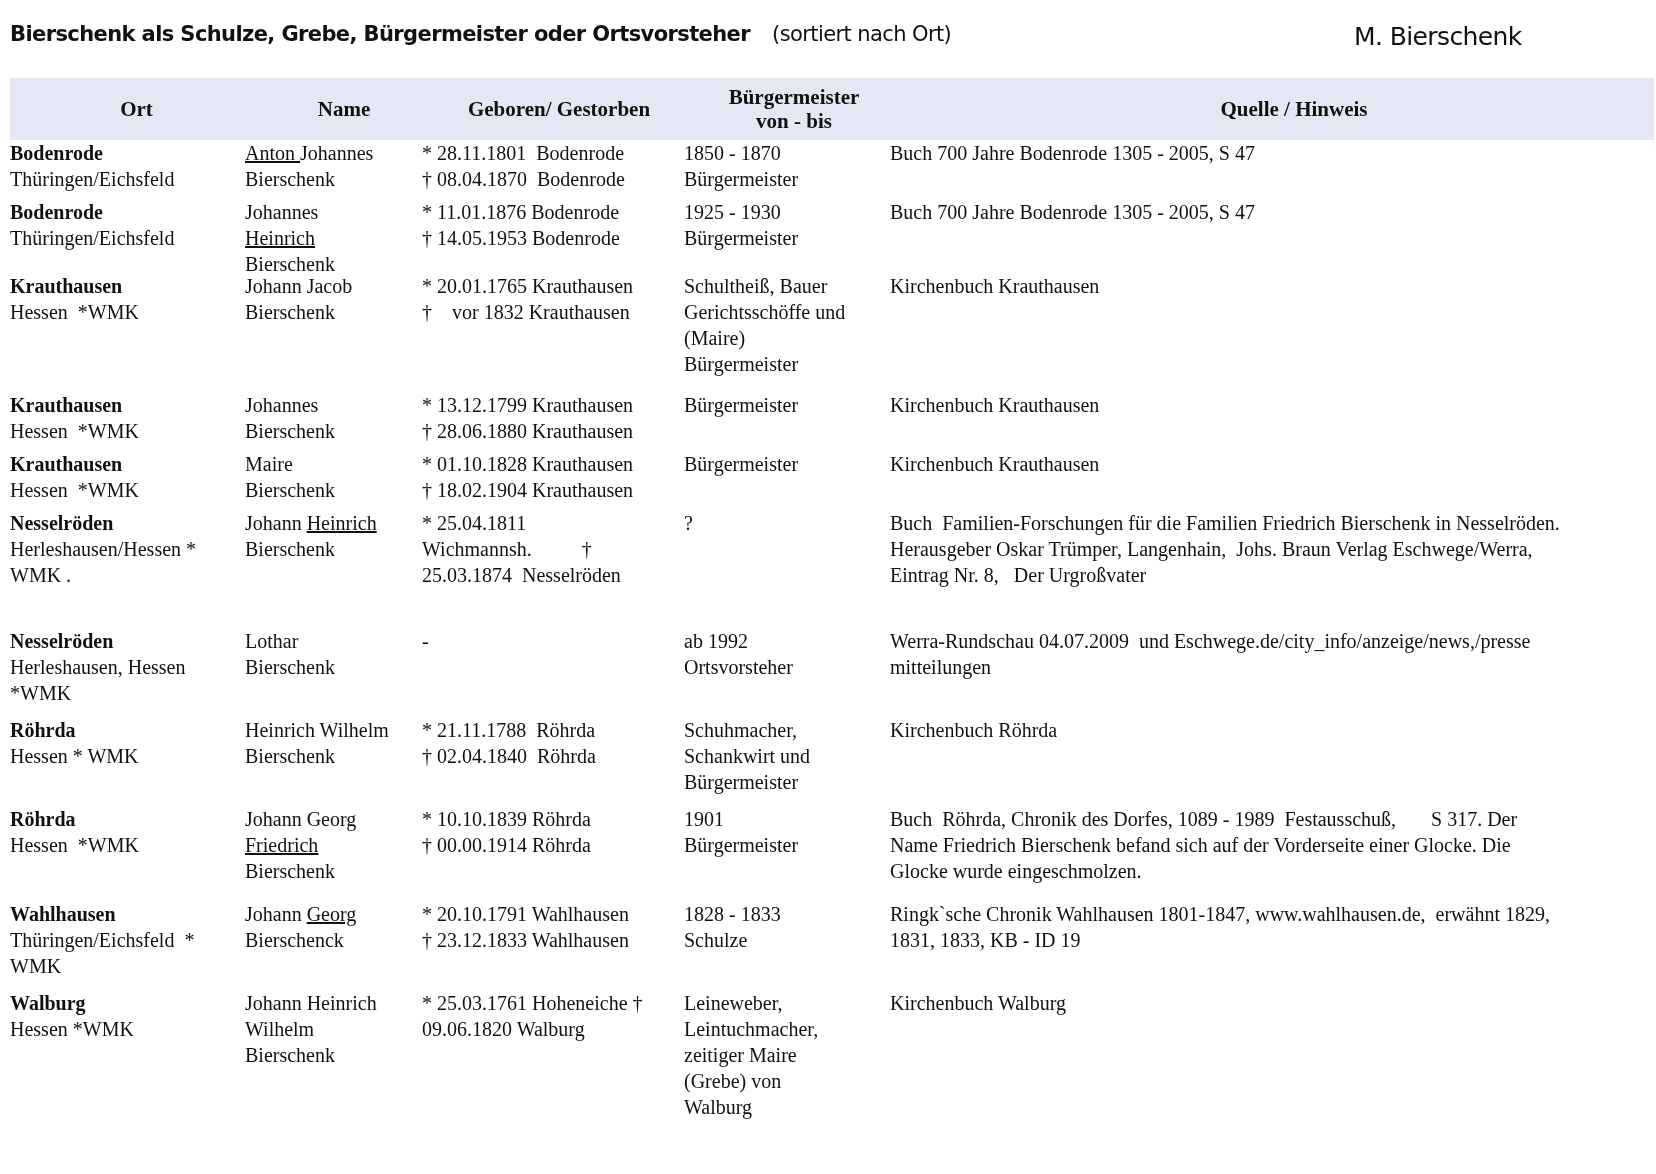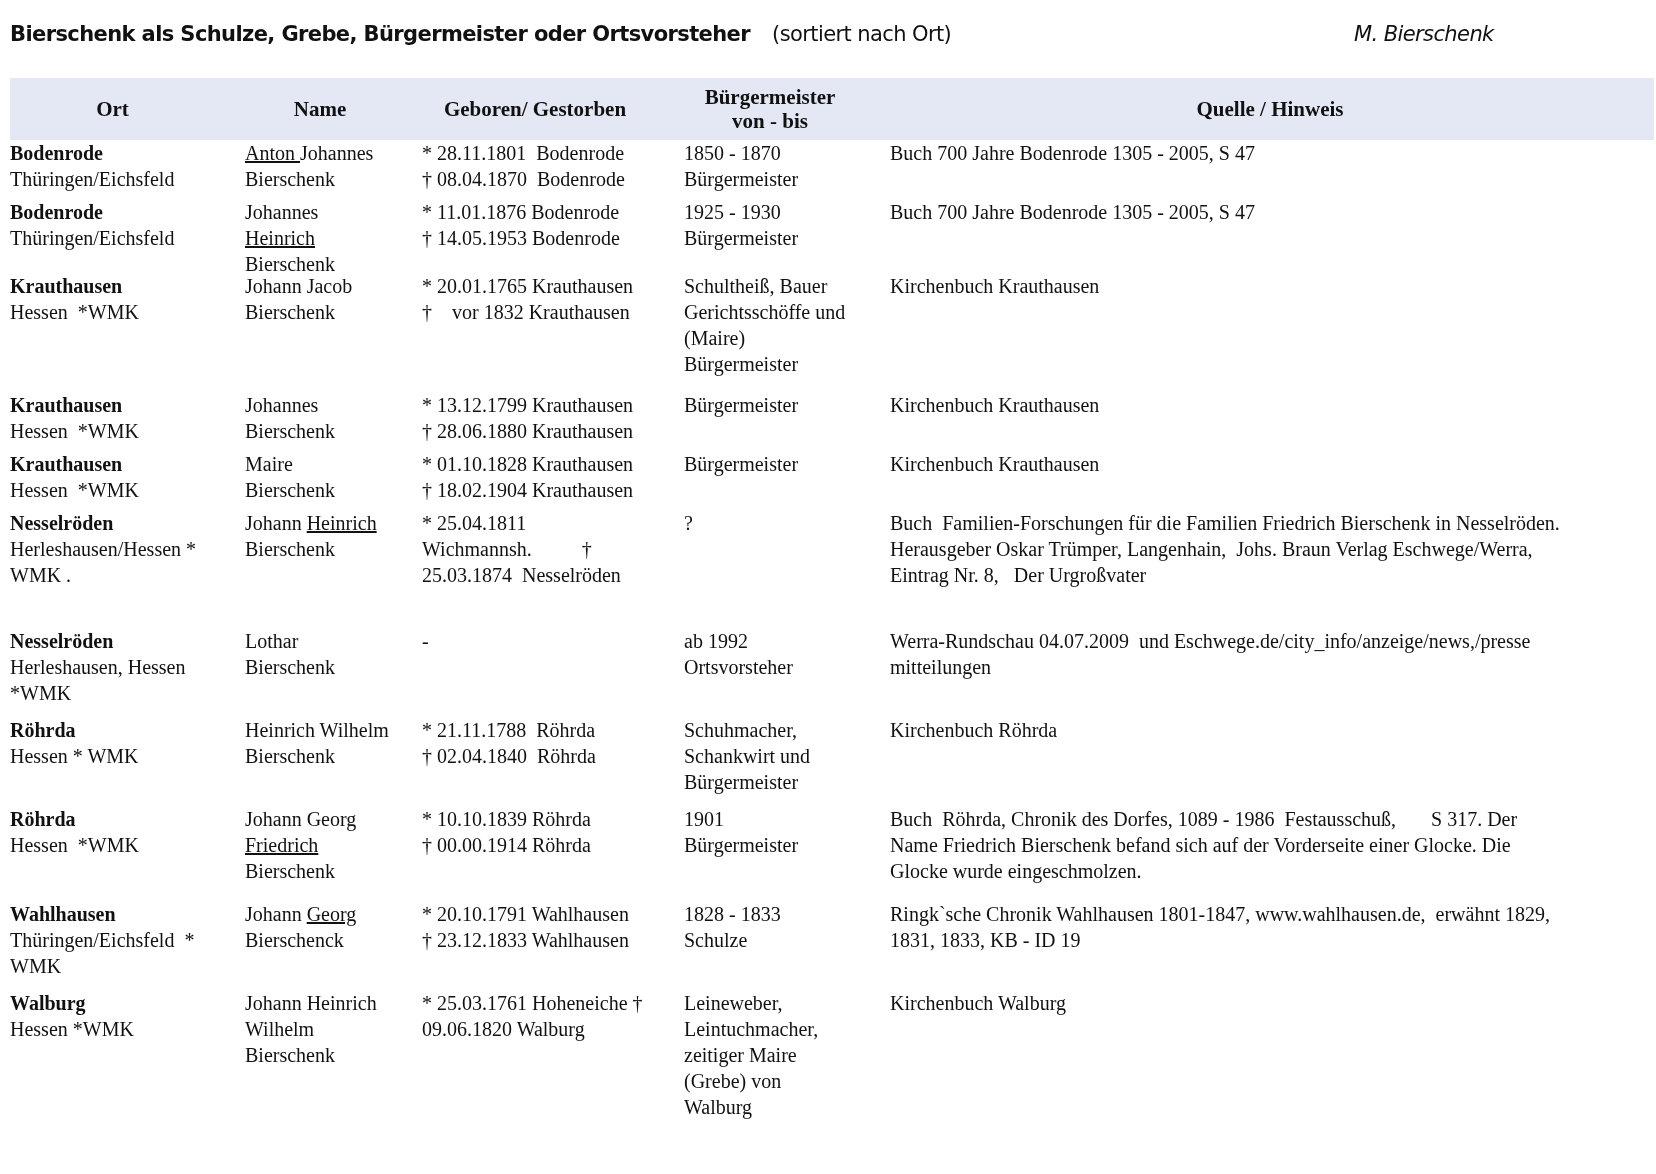--- a/index.html
+++ b/index.html
@@ -1,22 +1,22 @@
 <!DOCTYPE html>
 <html><head>
 <meta charset="utf-8">
 <style>
   html, body { margin: 0; padding: 0; background: #ffffff; }
   body { width: 1656px; height: 1174px; overflow: hidden; position: relative; color: #111; }
   .title-bar { position: absolute; left: 10px; top: 22px; width: 1640px; height: 34px; font-family: "DejaVu Sans", sans-serif; font-size: 21px; letter-spacing: -0.6px; }
   .title-bold { font-weight: bold; }
   .title-normal { font-weight: normal; margin-left: 16px; }
-  .author { position: absolute; left: 1354px; top: 22px; font-family: "DejaVu Sans", sans-serif; font-size: 21px; letter-spacing: -0.6px; font-style: italic; }
+  .author { position: absolute; left: 1354px; top: 22px; font-family: "DejaVu Sans", sans-serif; font-size: 25px; letter-spacing: -0.6px; }
   .header { position: absolute; left: 10px; top: 78px; width: 1644px; height: 62px; background: #e3e8f4; font-family: "Liberation Serif", serif; font-weight: bold; font-size: 21px; }
-  .hcell { position: absolute; top: 0; height: 62px; display: flex; align-items: center; justify-content: center; text-align: center; line-height: 24px; }
+  .hcell { position: absolute; top: 0; height: 62px; display: flex; align-items: center; justify-content: center; text-align: center; line-height: 24px; margin-left: 24px; }
   .rows { position: absolute; left: 0; top: 140px; width: 1656px; font-family: "Liberation Serif", serif; font-size: 20px; line-height: 26px; }
   .row { position: absolute; left: 0; width: 1656px; }
   .cell { position: absolute; top: 0; }
   .c-ort { left: 10px; width: 230px; }
   .c-name { left: 245px; width: 170px; }
   .c-geb { left: 422px; width: 250px; }
   .c-bgm { left: 684px; width: 200px; }
   .c-quelle { left: 890px; width: 760px; }
   .ort-name { font-weight: bold; display: block; }
   .line { display: block; white-space: pre-wrap; }
@@ -228,21 +228,21 @@
       </div>
       <div class="cell c-geb">
         <span class="line">* 10.10.1839 Röhrda</span>
         <span class="line">† 00.00.1914 Röhrda</span>
       </div>
       <div class="cell c-bgm">
         <span class="line">1901</span>
         <span class="line">Bürgermeister</span>
       </div>
       <div class="cell c-quelle">
-        <span class="line">Buch  Röhrda, Chronik des Dorfes, 1089 - 1986  Festausschuß,       S 317. Der</span>
+        <span class="line">Buch  Röhrda, Chronik des Dorfes, 1089 - 1989  Festausschuß,       S 317. Der</span>
         <span class="line">Name Friedrich Bierschenk befand sich auf der Vorderseite einer Glocke. Die</span>
         <span class="line">Glocke wurde eingeschmolzen.</span>
       </div>
     </div>
     <div class="row" style="top: 761px;">
       <div class="cell c-ort">
         <span class="ort-name">Wahlhausen</span>
         <span class="line">Thüringen/Eichsfeld  *</span>
         <span class="line">WMK</span>
       </div>

